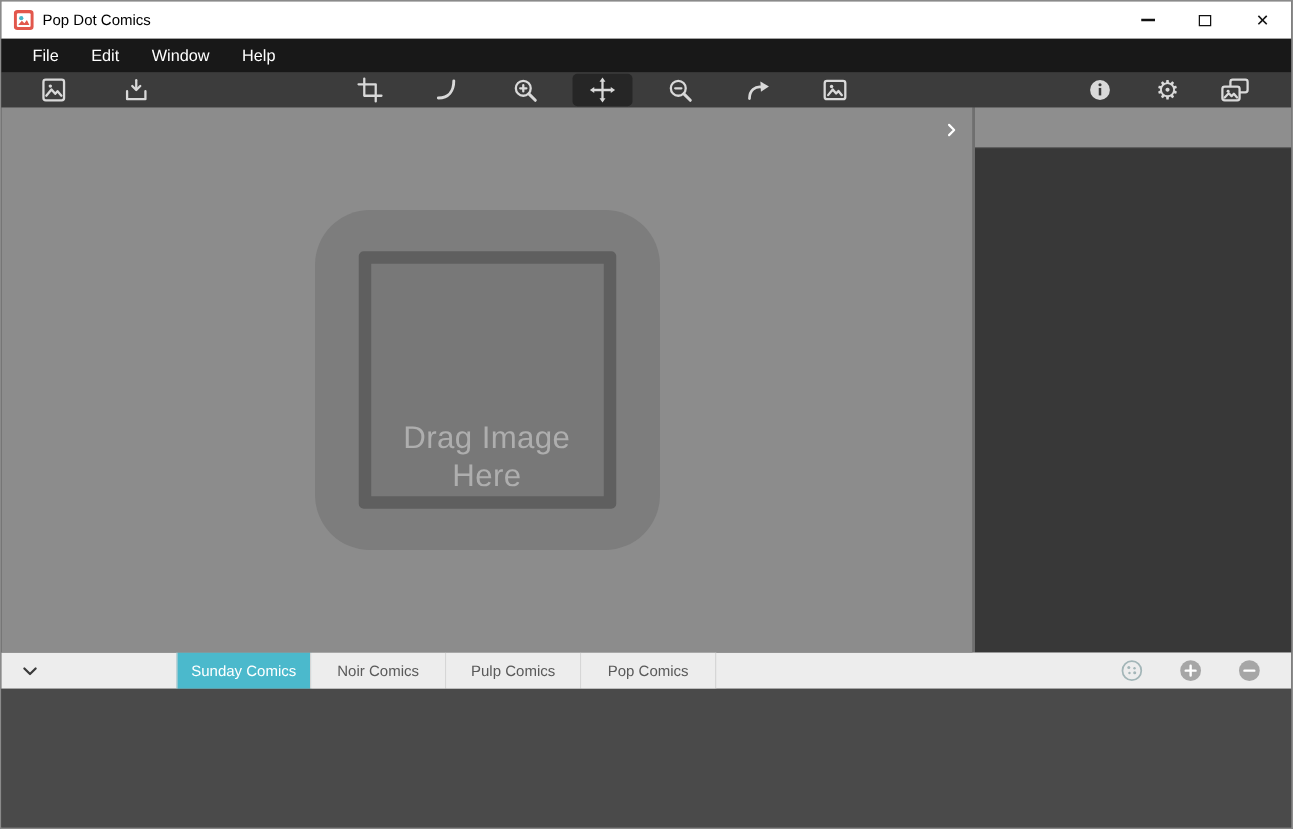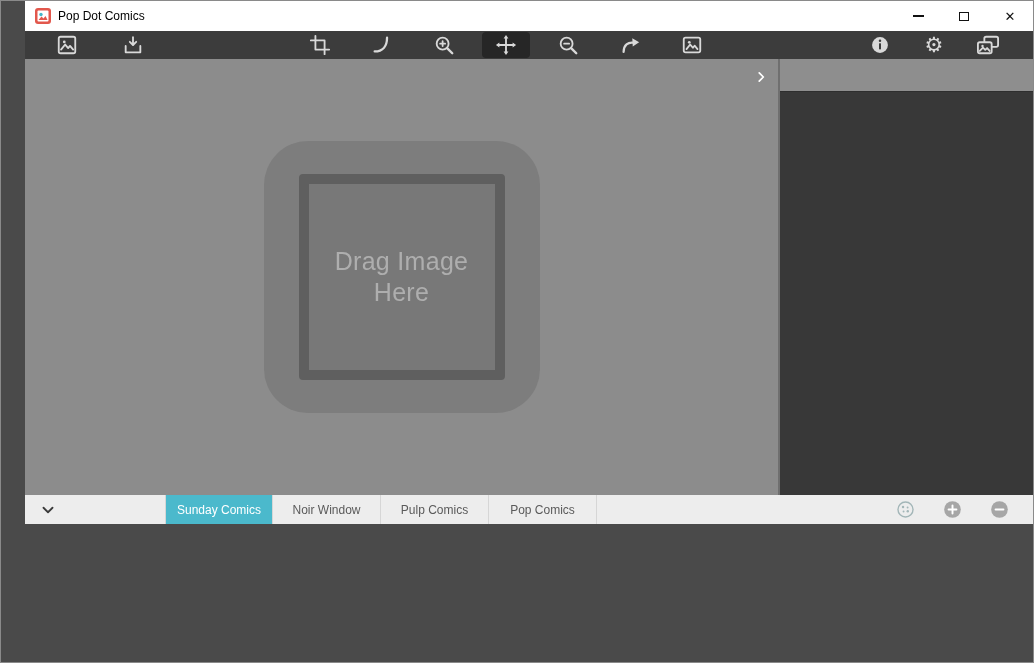--- a/index.html
+++ b/index.html
@@ -5,21 +5,20 @@
   * { box-sizing: border-box; margin: 0; padding: 0; }
   html,body { width:1034px; height:663px; }
   body { font-family: "Liberation Sans", sans-serif; }
 
   .window {
     width:1034px; height:663px;
     display:flex; flex-direction:column;
     border:1px solid #8a8a8a;
     overflow:hidden;
     background:#4a4a4a;
-    padding-left:24px;
   }
 
   
   .titlebar {
     height:30px; background:#ffffff; color:#000;
     display:flex; align-items:center;
     padding-left:10px; font-size:12px; flex:0 0 auto;
   }
   .app-icon { width:16px; height:16px; margin-right:7px; flex:0 0 auto; }
   .title-text { flex:0 0 auto; }
@@ -58,21 +57,21 @@
     display:flex; align-items:center; justify-content:center;
   }
   .panel-toggle { position:absolute; top:9px; right:8px; width:18px; height:18px;
     display:flex; align-items:center; justify-content:center; cursor:pointer; }
   .dropzone-outer {
     width:276px; height:272px; border-radius:44px; background:#7d7d7d;
     display:flex; align-items:center; justify-content:center;
   }
   .dropzone-inner {
     width:206px; height:206px; border:10px solid #5f5f5f; border-radius:4px;
-    background:#787878; display:flex; align-items:center; justify-content:center;
+    background:#787878; display:flex; align-items:flex-end; justify-content:center;
   }
   .dropzone-text {
     width:160px; text-align:center; color:#aeaeae;
     font-size:25px; line-height:31px; letter-spacing:0.3px;
   }
   .sidepanel { width:255px; flex:0 0 auto; display:flex; flex-direction:column; border-left:2px solid #6f6f6f; }
   .sidepanel-header { height:33px; background:#8e8e8e; border-bottom:1px solid #2e2e2e; flex:0 0 auto; }
   .sidepanel-body { flex:1; background:#383838; }
 
   
@@ -113,20 +112,26 @@
         </div>
       <div class="win-btn">
           <span class="glyph-max"></span>
         </div>
       <div class="win-btn">
           <span class="glyph-close">✕</span>
         </div>
     </div>
   </div>
 
+  <div class="menubar">
+    <div class="menu-item">File</div>
+    <div class="menu-item">Edit</div>
+    <div class="menu-item">Window</div>
+    <div class="menu-item">Help</div>
+  </div>
 
   <div class="toolbar">
     <div class="tool-group tg-left">
       <div class="tool">
         <svg width="22" height="22" viewBox="0 0 24 24" fill="none" stroke="currentColor" stroke-width="2" stroke-linecap="round" stroke-linejoin="round">
           <rect x="3" y="3" width="18" height="18" rx="2"></rect>
           <circle cx="9" cy="8.6" r="1.5" fill="currentColor" stroke="none"></circle>
           <path d="M5.5 17 L10 11.5 L13.3 15.3 L15.3 13 L18.7 17"></path>
         </svg>
       </div>
@@ -231,21 +236,21 @@
   </div>
 
   <div class="tabbar">
     <div class="tab-chevron">
       <svg width="18" height="18" viewBox="0 0 24 24" fill="none" stroke="#3a3a3a" stroke-width="2.4" stroke-linecap="round" stroke-linejoin="round">
         <polyline points="6 9 12 15 18 9"></polyline>
       </svg>
     </div>
     <div class="tabs">
       <div class="tab selected">Sunday Comics</div>
-      <div class="tab">Noir Window</div>
+      <div class="tab">Noir Comics</div>
       <div class="tab">Pulp Comics</div>
       <div class="tab">Pop Comics</div>
     </div>
     <div class="tab-actions">
       <div class="tab-action">
         <svg width="21" height="21" viewBox="0 0 24 24" fill="none">
           <circle cx="12" cy="12" r="8.6" stroke="#a3b6b8" stroke-width="1.6"></circle>
           <circle cx="9.2" cy="9.2" r="1.4" fill="#a3b6b8"></circle>
           <circle cx="14.4" cy="9.8" r="1.1" fill="#a3b6b8"></circle>
           <circle cx="9.8" cy="14.2" r="1.1" fill="#a3b6b8"></circle>

